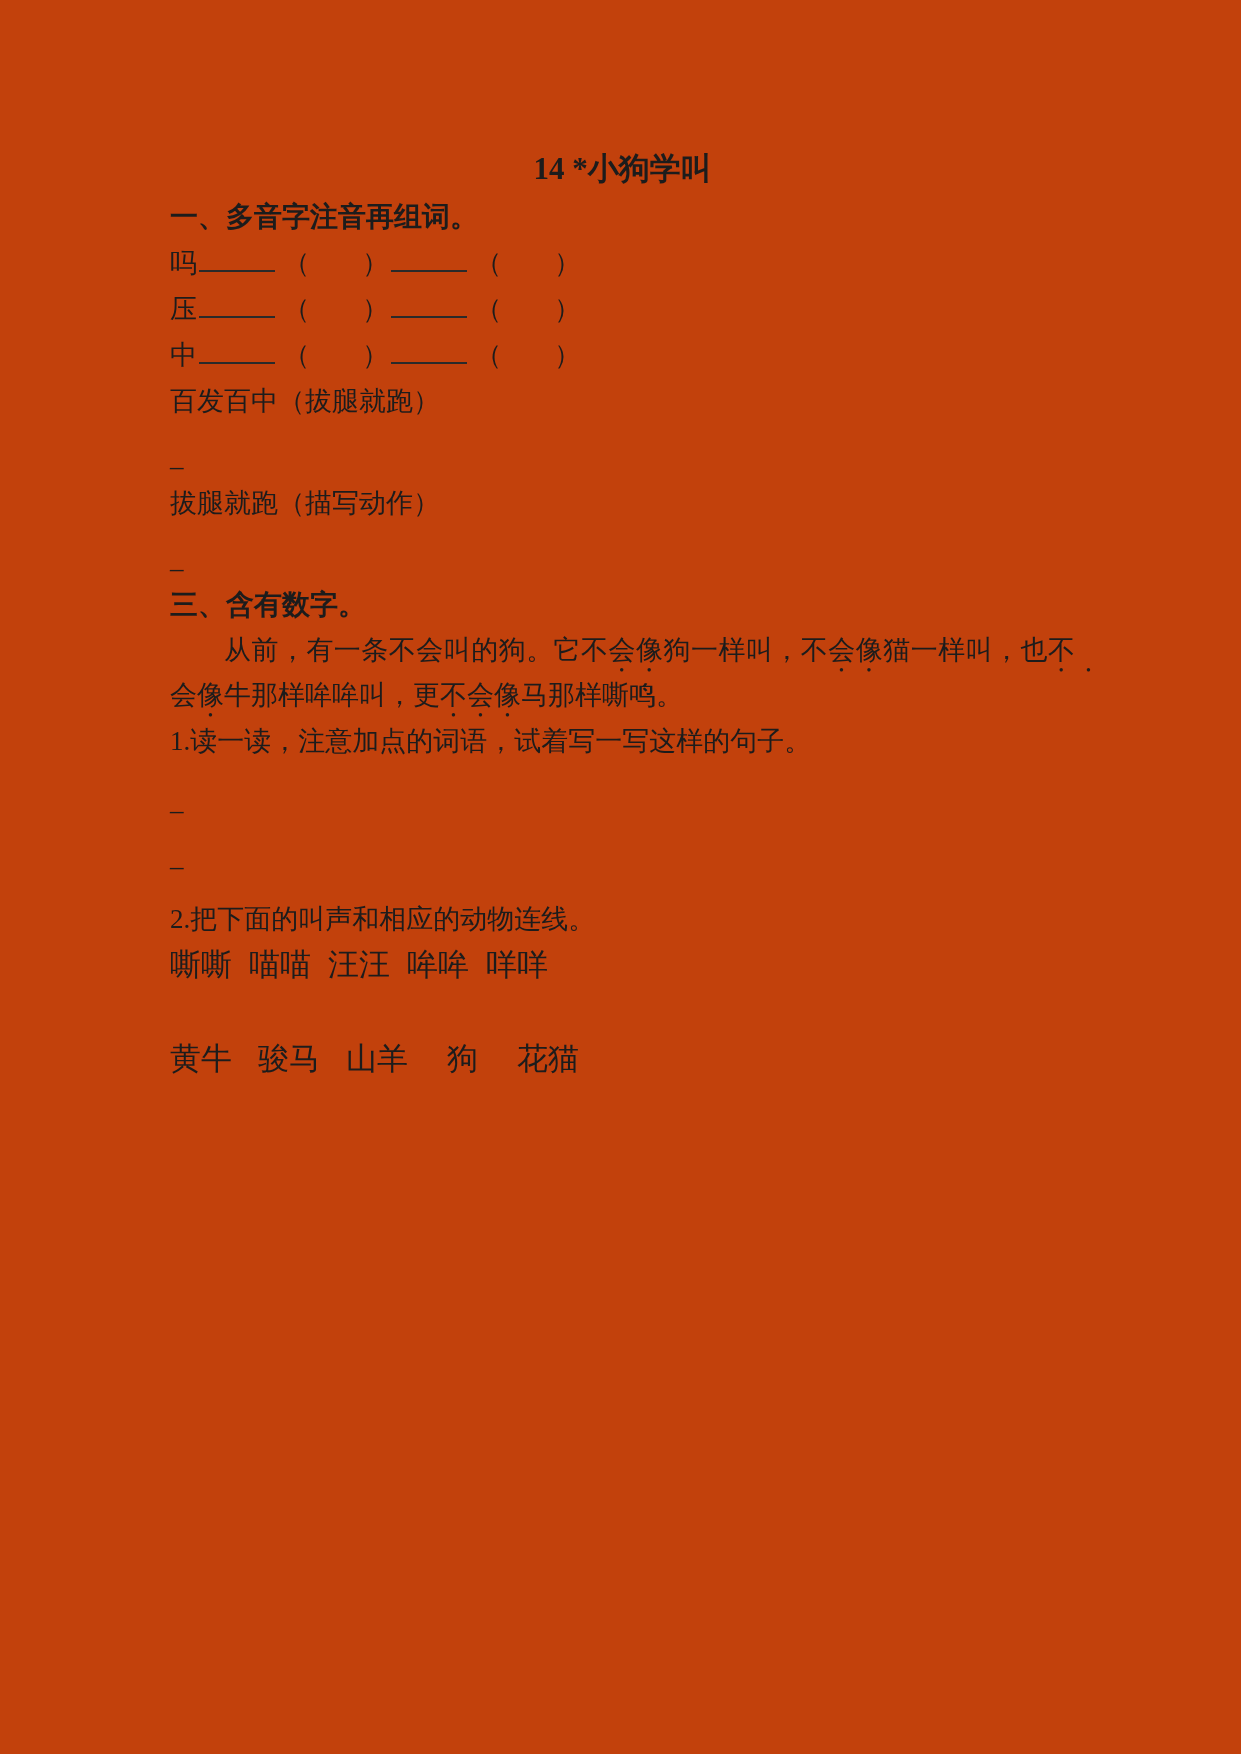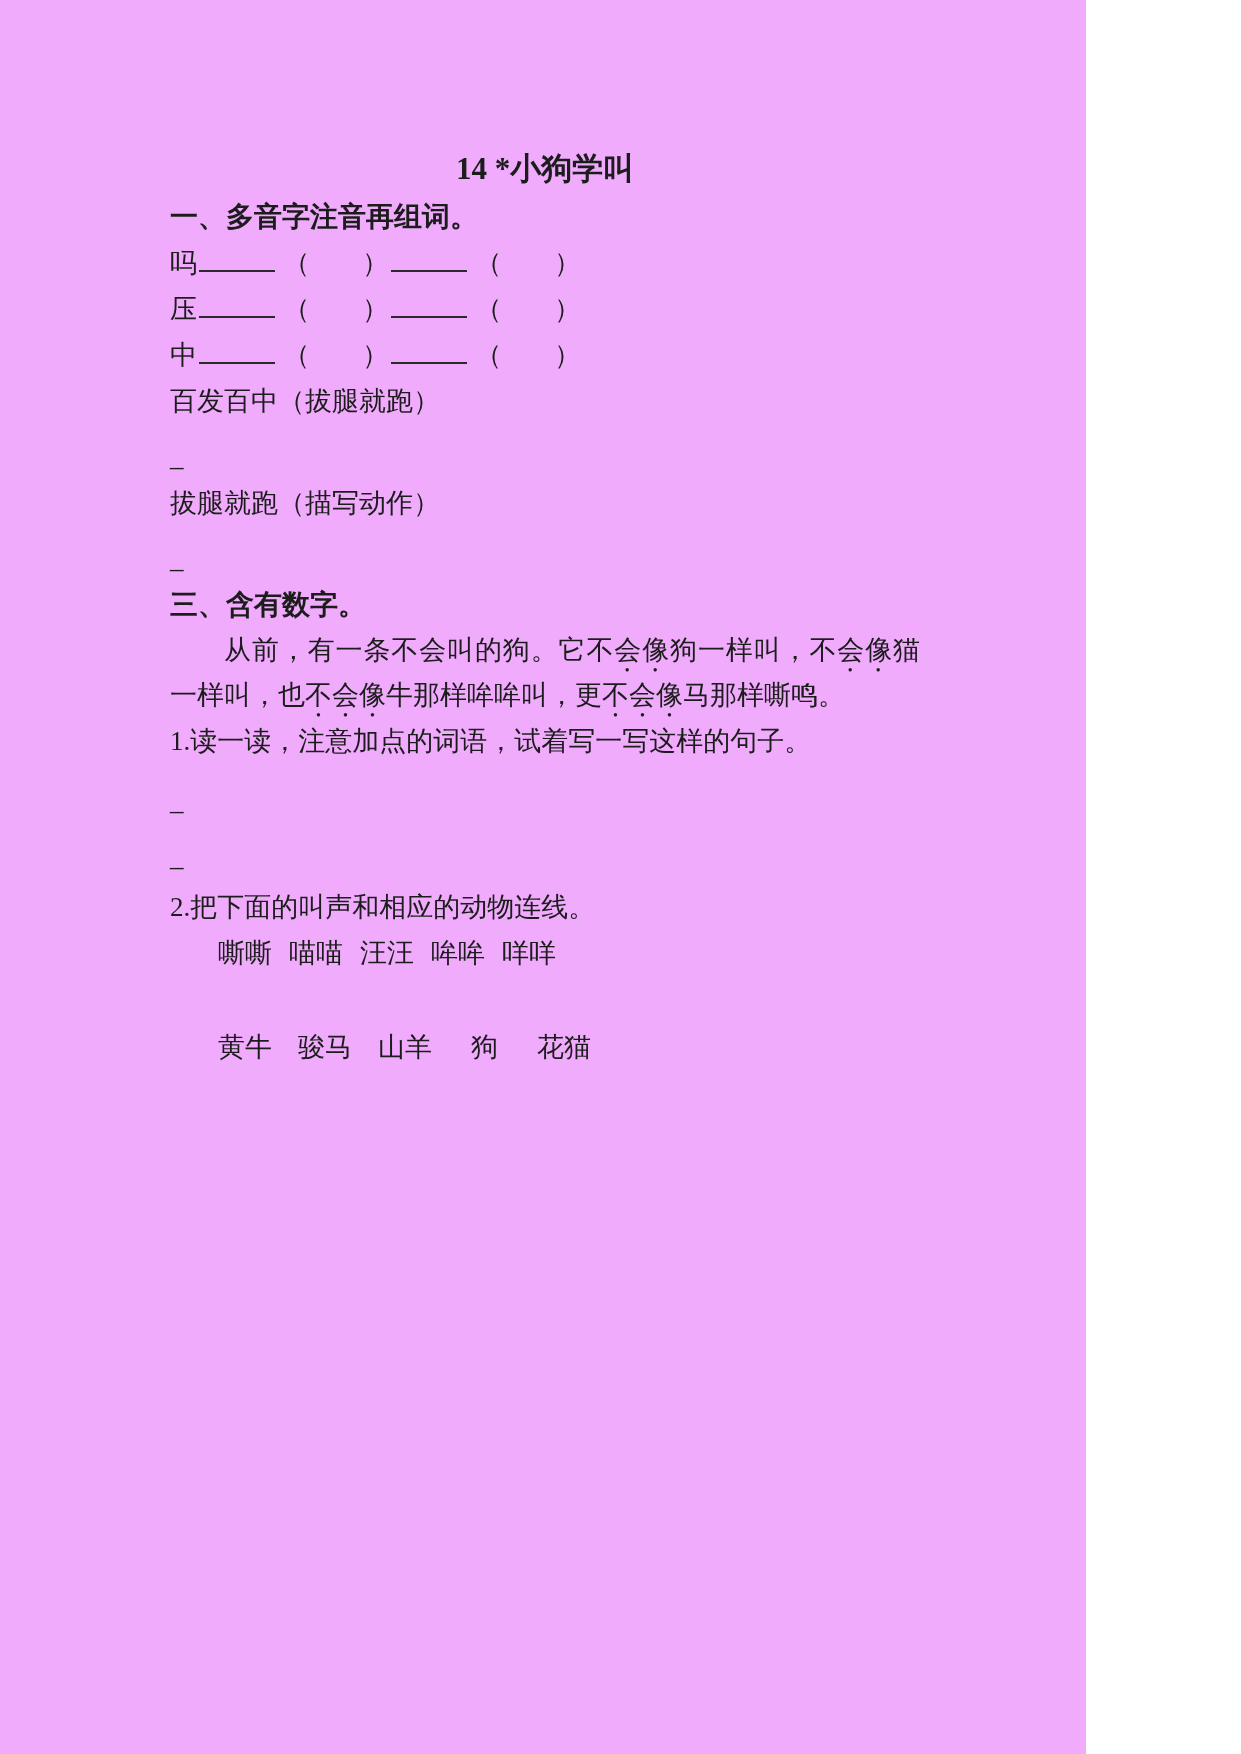--- a/index.html
+++ b/index.html
@@ -1,20 +1,20 @@
 <!DOCTYPE html>
 <html lang="zh"><head>
 <meta charset="utf-8">
 <style>
   html, body { margin: 0; padding: 0; background: #ffffff; }
   .page {
     position: relative;
-    width: 1086px;
+    width: 1241px;
     height: 1754px;
-    background: #f0abfc;
+    background: #c2410c;
     color: #1c1c1c;
     font-family: "Liberation Serif", serif;
     overflow: hidden;
   }
   .content {
     padding: 148px 166px 0 170px; 
   }
   .title {
     text-align: center;
     font-weight: bold;
@@ -68,28 +68,27 @@
     position: absolute;
     left: 50%;
     transform: translateX(-50%);
     bottom: -13px;
     font-size: 14px;
     line-height: 14px;
     color: #1c1c1c;
   }
   .word-row {
     display: flex;
-    font-size: 27px;
+    font-size: 31px;
     line-height: 46px;
-    margin-left: 48px;
   }
   .sounds-row  { gap: 17px; }
   .animals-row { gap: 26px; margin-top: 48px; }
   .animals-row .word:nth-child(4) { margin: 0 13px; }
-  .q2 { margin-top: 4px; }
+  .q2 { margin-top: 16px; }
   .two-dash-gap { margin-top: 14px; }
 </style>
 </head>
 <body>
 
 <div class="page">
   <div class="content">
 
     <div class="title">14 *小狗学叫</div>
 

